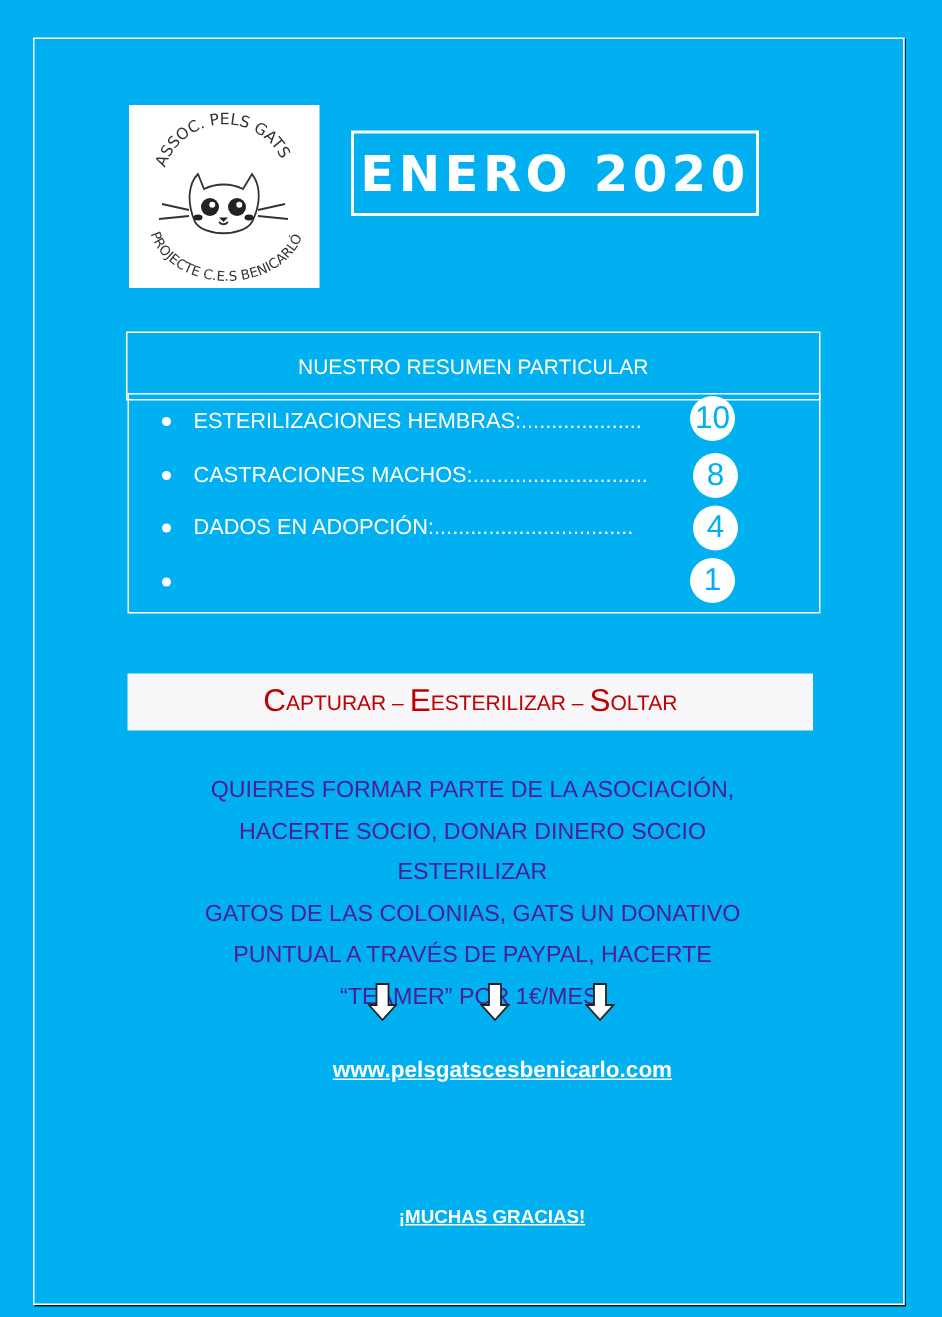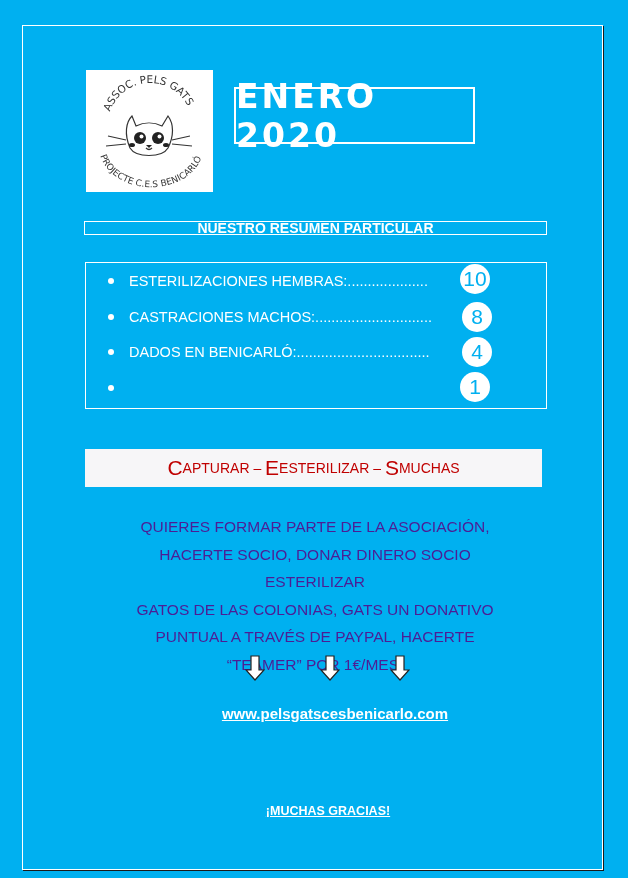--- a/index.html
+++ b/index.html
@@ -13,31 +13,31 @@
     position:absolute; left:22px; top:25px; width:581px; height:845px;
     border:1px solid #ffffff; box-shadow:1px 1px 0 #1a1a1a;
     box-sizing:border-box;
   }
   .logo {
     position:absolute; left:86px; top:70px; width:127px; height:122px;
     background:#ffffff;
   }
   .logo svg { width:100%; height:100%; }
   .title-box {
-    position:absolute; left:234px; top:87px; width:241px; height:57px;
+    position:absolute; left:234px; top:87px; width:272px; height:57px;
     border:2px solid #ffffff; box-sizing:border-box;
     display:flex; align-items:center; justify-content:center;
     color:#fff; font-weight:bold; font-size:33px; letter-spacing:3px;
     font-family:"DejaVu Sans", sans-serif;
   }
   .summary-header {
-    position:absolute; left:84px; top:221px; width:463px; height:14px;
+    position:absolute; left:84px; top:221px; width:463px; height:46px;
     border:1px solid #fff; box-sizing:border-box;
     display:flex; align-items:center; justify-content:center;
-    color:#fff; font-weight:bold; font-size:14px;
+    color:#fff; font-weight:normal; font-size:14px;
   }
   .summary-box {
     position:absolute; left:85px; top:262px; width:462px; height:147px;
     border:1px solid #fff; box-sizing:border-box;
   }
   .item {
     position:absolute; left:22px; height:30px; display:flex; align-items:center;
     color:#fff; font-size:14.5px;
   }
   .bullet { width:6px; height:6px; border-radius:50%; background:#fff; margin-right:15px; }
@@ -111,31 +111,31 @@
   <div class="badge" style="left:374px;top:1px">10</div>
 
   <div class="item" style="top:39px">
     <span class="bullet"></span>
     <span>CASTRACIONES MACHOS:.............................</span>
   </div>
   <div class="badge" style="left:376px;top:39px">8</div>
 
   <div class="item" style="top:74px">
     <span class="bullet"></span>
-    <span>DADOS EN BENICARLÓ:.................................</span>
+    <span>DADOS EN ADOPCIÓN:.................................</span>
   </div>
   <div class="badge" style="left:376px;top:74px">4</div>
 
   <div class="item" style="top:110px">
     <span class="bullet"></span>
   </div>
   <div class="badge" style="left:374px;top:109px">1</div>
 </div>
 
-<div class="csr-box"><span class="big">C</span><span>APTURAR – </span> <span class="big">E</span><span>ESTERILIZAR – </span><span class="big">S</span><span>MUCHAS</span></div>
+<div class="csr-box"><span class="big">C</span><span>APTURAR – </span> <span class="big">E</span><span>ESTERILIZAR – </span><span class="big">S</span><span>OLTAR</span></div>
 
 <div class="para">
   <div>QUIERES FORMAR PARTE DE LA ASOCIACIÓN,</div>
   <div>HACERTE SOCIO, DONAR DINERO SOCIO ESTERILIZAR</div>
   <div>GATOS DE  LAS COLONIAS, GATS UN DONATIVO</div>
   <div>PUNTUAL A TRAVÉS DE PAYPAL, HACERTE</div>
   <div>“TEAMER” POR 1€/MES.</div>
 </div>
 
 <svg class="arrow" style="left:245px" viewBox="0 0 20 26">

